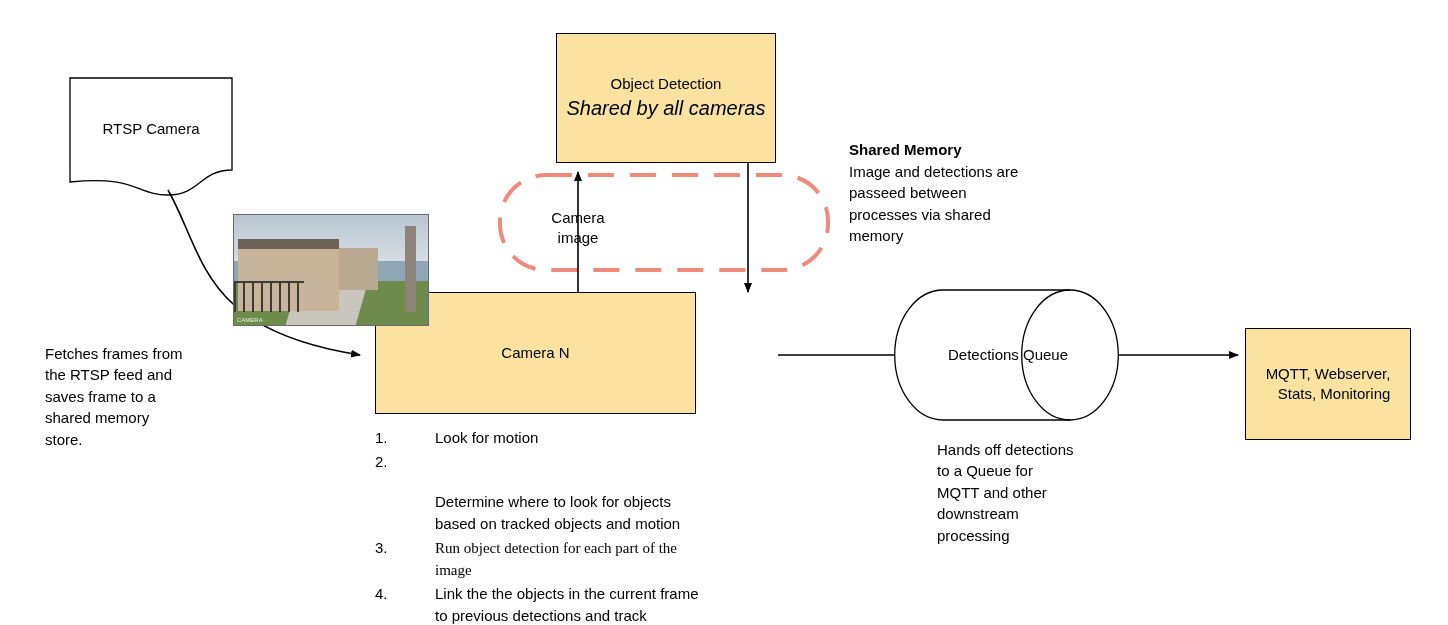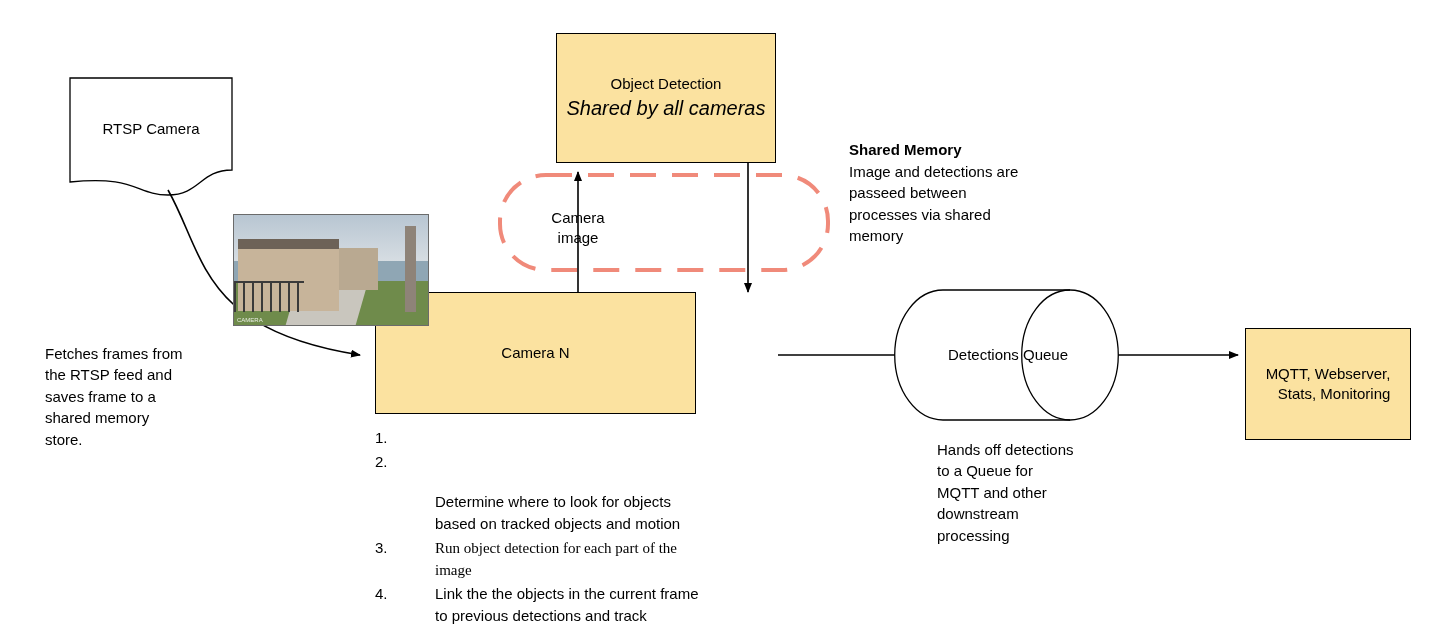--- a/index.html
+++ b/index.html
@@ -234,20 +234,21 @@
 
   <div class="plain-text" style="left:937px; top:439px; width:200px;">Hands off detections
 to a Queue for
 MQTT and other
 downstream
 processing</div>
 
   <div class="steps" style="left:375px; top:427px; width:420px;">
     <div class="row">
       <div class="num">1.</div>
+      <div class="txt" style="white-space: pre-line;">Look for motion</div>
     </div>
     <div class="row">
       <div class="num">2.</div>
       <div class="txt" style="white-space: pre-line; margin-top: 40px;">Determine where to look for objects
 based on tracked objects and motion</div>
     </div>
     <div class="row">
       <div class="num">3.</div>
       <div class="txt" style="white-space: pre-line; font-family: Liberation Serif, serif;">Run object detection for each part of the
 image</div>

